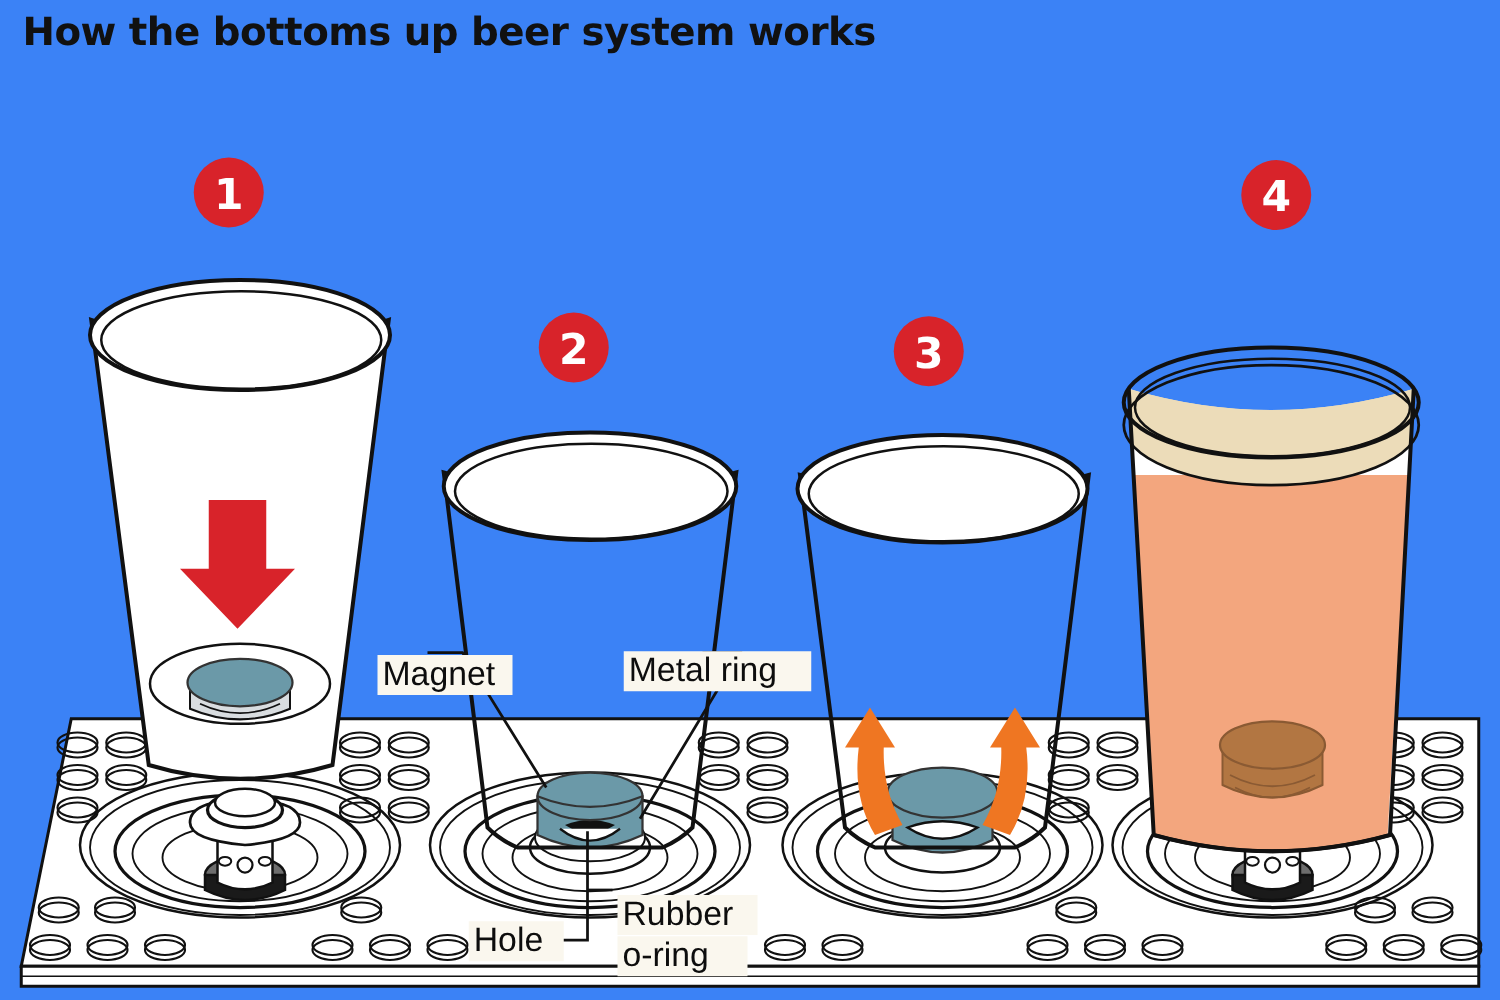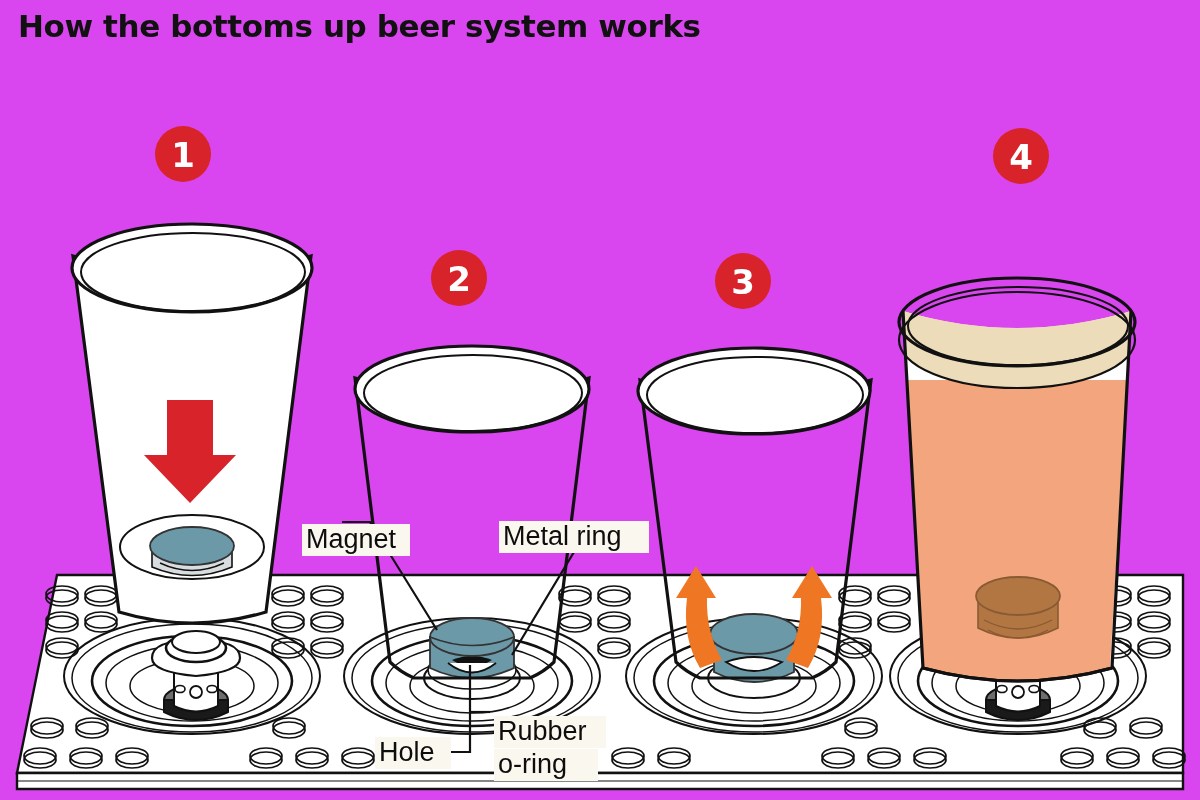--- a/index.html
+++ b/index.html
@@ -11,21 +11,21 @@
     width: 1200px;
     height: 800px;
     overflow: hidden;
     font-family: "Liberation Sans", sans-serif;
     position: relative;
   }
   #stage {
     position: relative;
     width: 1200px;
     height: 800px;
-    background: #d946ef;
+    background: #3b82f6;
   }
   #title {
     position: absolute;
     left: 18px;
     top: 8px;
     font-family: "DejaVu Sans", sans-serif;
     font-weight: bold;
     font-size: 31px;
     letter-spacing: -0.4px;
     color: #111111;

